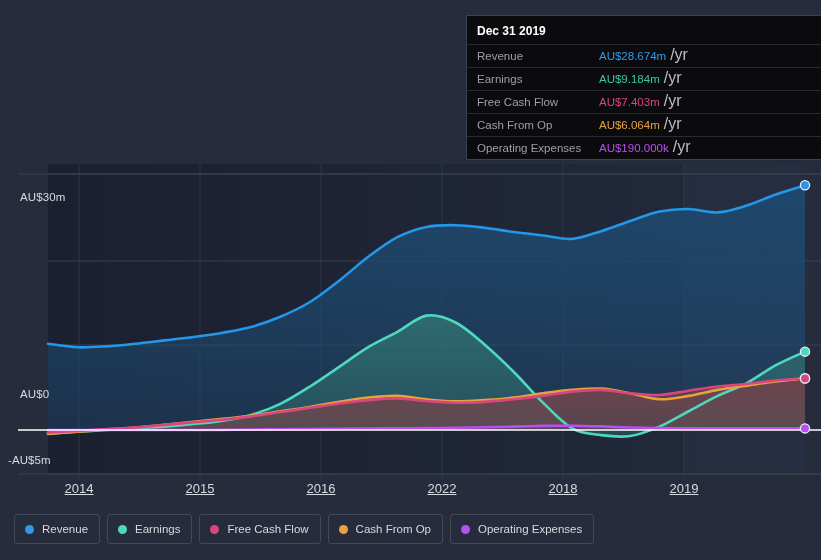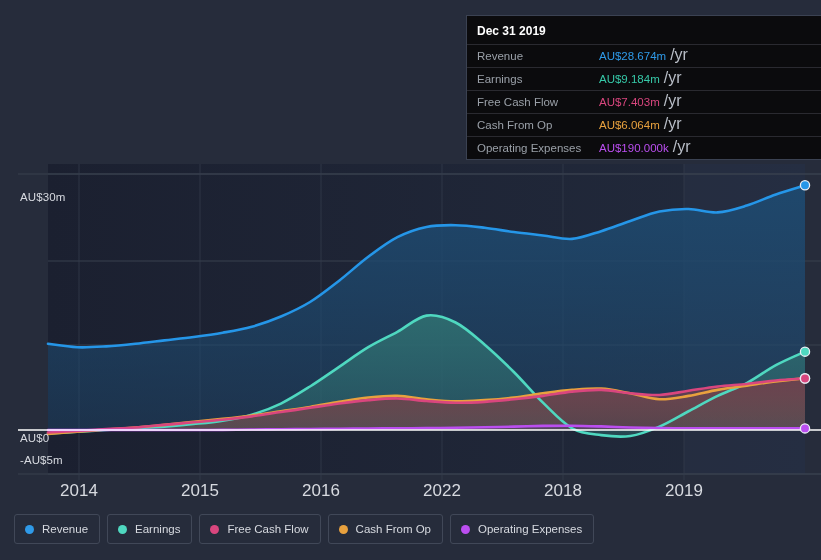--- a/index.html
+++ b/index.html
@@ -39,30 +39,31 @@
 
   
   .axis-label {
     position: absolute;
     font-size: 11.5px;
     color: #d7dae0;
     white-space: nowrap;
     letter-spacing: .1px;
   }
   .y-lab-30m { left: 20px;  top: 155px; margin-top: 36px; }
-  .y-lab-0   { left: 20px;  top: 432px; }
-  .y-lab-n5m { left: 20px;  top: 454px; }
+  .y-lab-0   { left: 20px;  top: 388px; }
+  .y-lab-n5m { left: 8px;  top: 454px; }
 
   .x-lab {
     position: absolute;
     top: 481px;
-    font-size: 17px;
+    font-size: 13px;
     color: #d7dae0;
     transform: translateX(-50%);
     white-space: nowrap;
+    text-decoration: underline;
   }
 
   
   .tooltip {
     position: absolute;
     left: 466px;
     top: 15px;
     width: 408px;
     background: #0b0b0d;
     border: 1px solid #3b4252;

